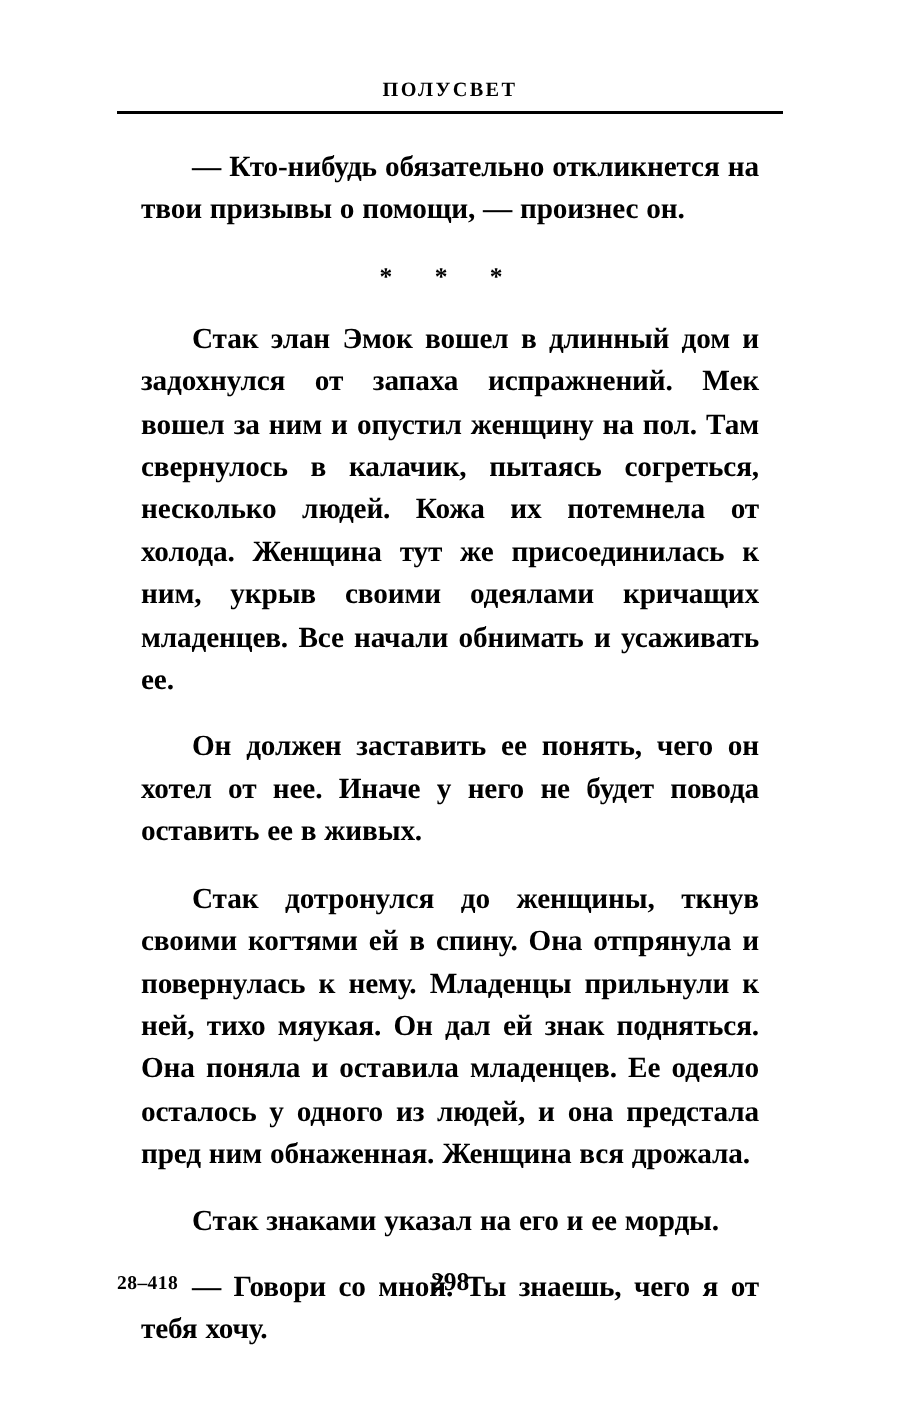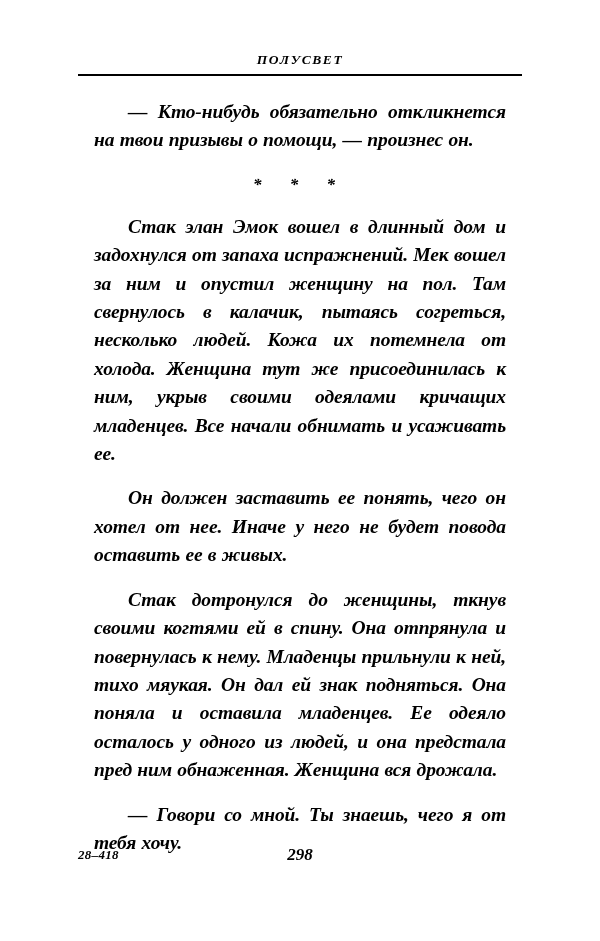--- a/index.html
+++ b/index.html
@@ -13,21 +13,20 @@
     font-family: "Liberation Serif", "DejaVu Serif", serif;
     color: #000000;
     overflow: hidden;
   }
   .page {
     position: relative;
     width: 600px;
     height: 941px;
     box-sizing: border-box;
     padding: 0;
-    font-style: italic;
   }
   .content {
     position: absolute;
     left: 78px;
     top: 52px;
     width: 444px;
   }
   .running-head {
     text-align: center;
     font-size: 13.5px;
@@ -99,20 +98,21 @@
     <div class="running-head">ПОЛУСВЕТ</div>
     <hr class="head-rule">
 
     <p class="para">— Кто-нибудь обязательно откликнется на твои призывы о помощи, — произнес он.</p>
 
     <div class="divider">* * *</div>
 
     <p class="para">Стак элан Эмок вошел в длинный дом и задохнулся от запаха испражнений. Мек вошел за ним и опустил женщину на пол. Там свернулось в калачик, пытаясь согреться, несколько людей. Кожа их потемнела от холода. Женщина тут же присоединилась к ним, укрыв своими одеялами кричащих младенцев. Все начали обнимать и усаживать ее.</p>
     <p class="para">Он должен заставить ее понять, чего он хотел от нее. Иначе у него не будет повода оставить ее в живых.</p>
     <p class="para">Стак дотронулся до женщины, ткнув своими когтями ей в спину. Она отпрянула и повернулась к нему. Младенцы прильнули к ней, тихо мяукая. Он дал ей знак подняться. Она поняла и оставила младенцев. Ее одеяло осталось у одного из людей, и она предстала пред ним обнаженная. Женщина вся дрожала.</p>
+    <p class="para">Стак знаками указал на его и ее морды.</p>
     <p class="para">— Говори со мной. Ты знаешь, чего я от тебя хочу.</p>
 
   </div>
 
   <div class="footer">
     <div class="signature">28–418</div>
     <div class="folio">298</div>
   </div>
 
 </div>

